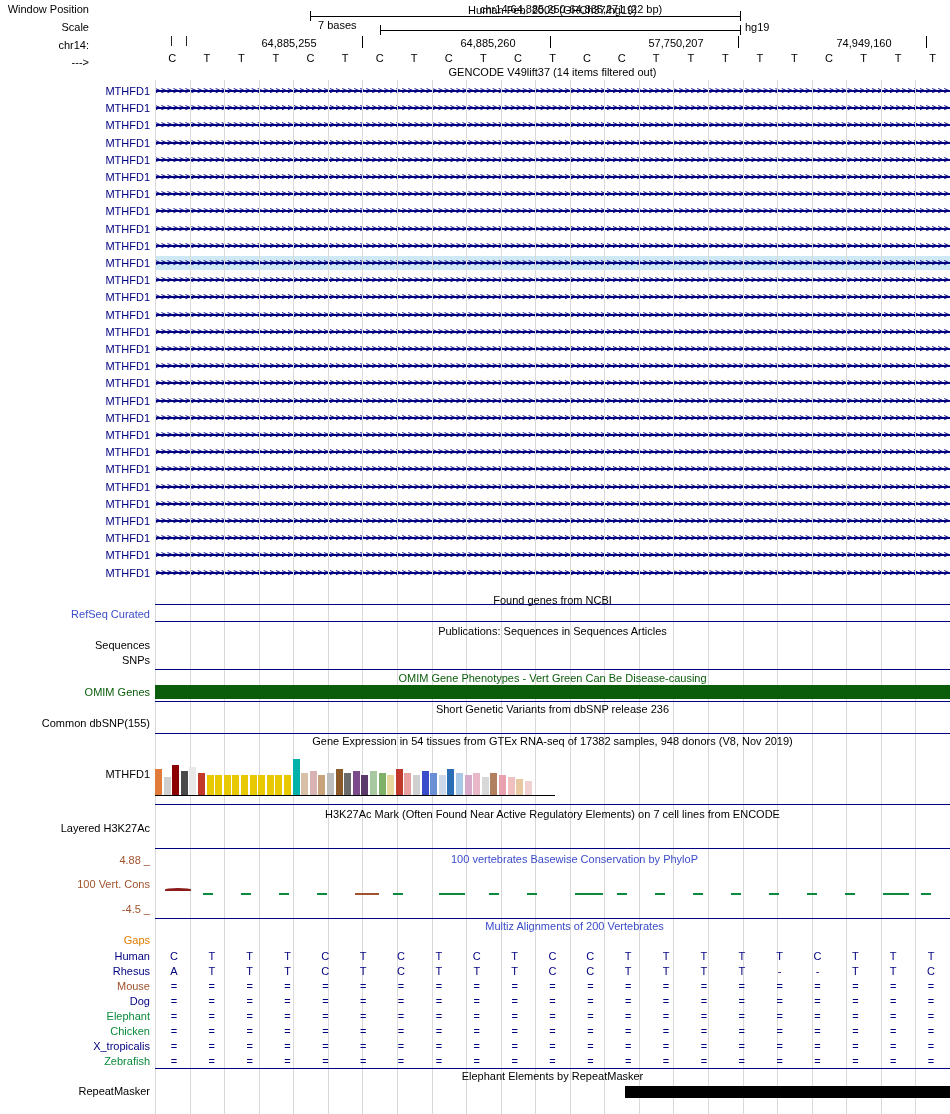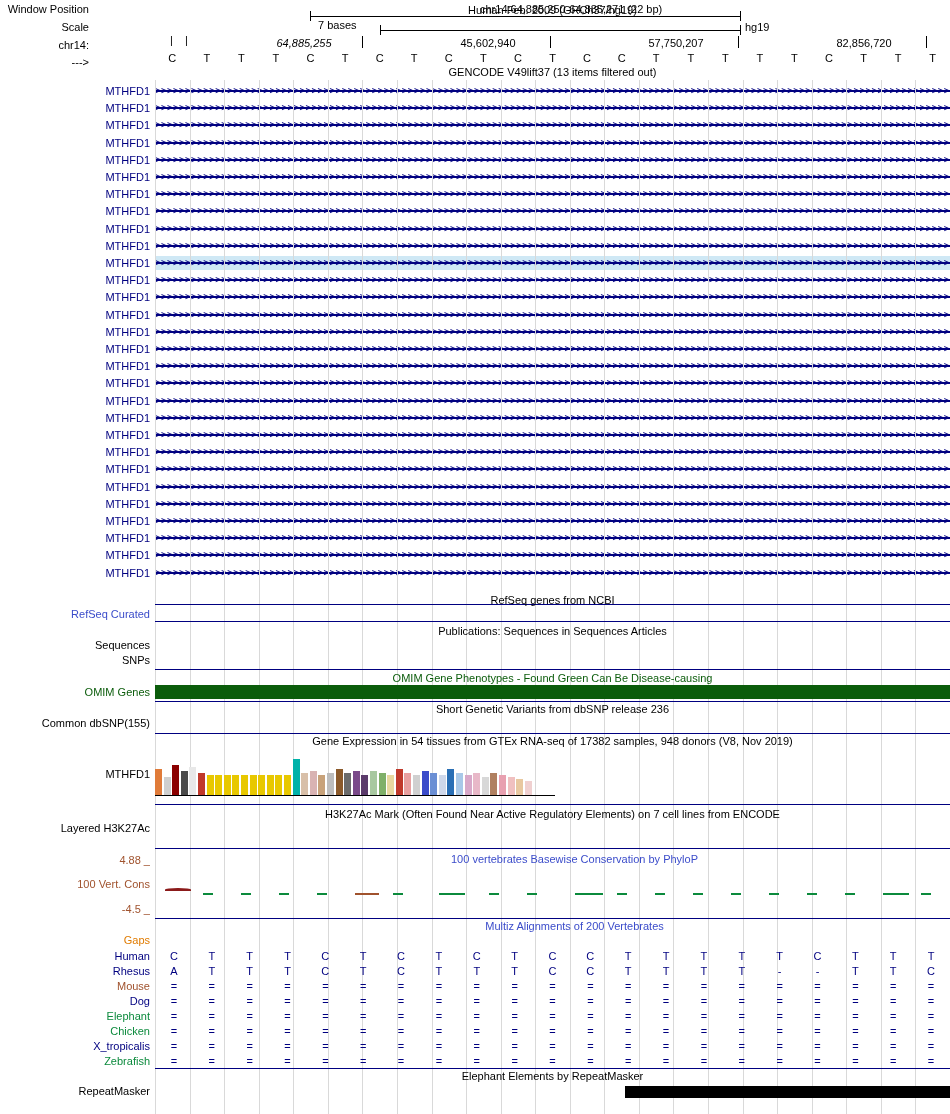--- a/index.html
+++ b/index.html
@@ -74,27 +74,27 @@
   <div class="baseline" style="left:310px;top:16px;width:430px;height:1px;"></div>
   <div class="tick" style="left:310px;top:11px;height:10px;"></div>
   <div class="tick" style="left:740px;top:11px;height:10px;"></div>
 
   <div style="position:absolute;left:318px;top:19px;font-size:11px;">7 bases</div>
   <div class="baseline" style="left:380px;top:30px;width:360px;height:1px;"></div>
   <div class="tick" style="left:380px;top:25px;height:10px;"></div>
   <div class="tick" style="left:740px;top:25px;height:10px;"></div>
 
   <div id="ruler">
-      <div class="ctr" style="left: 244px; width: 120px; top: 37px; font-style: italic;">64,885,255</div>
+      <div class="ctr" style="left: 229px; width: 120px; top: 37px;">64,885,255</div>
       <div class="tick" style="left: 362px; top: 36px; height: 12px;"></div>
-      <div class="ctr" style="left: 428px; width: 120px; top: 37px;">45,602,940</div>
+      <div class="ctr" style="left: 428px; width: 120px; top: 37px;">64,885,260</div>
       <div class="tick" style="left: 550px; top: 36px; height: 12px;"></div>
       <div class="ctr" style="left: 616px; width: 120px; top: 37px;">57,750,207</div>
       <div class="tick" style="left: 738px; top: 36px; height: 12px;"></div>
-      <div class="ctr" style="left: 804px; width: 120px; top: 37px;">82,856,720</div>
+      <div class="ctr" style="left: 804px; width: 120px; top: 37px;">74,949,160</div>
       <div class="tick" style="left: 926px; top: 36px; height: 12px;"></div>
     </div>
 
   <div style="position:absolute;left:170px;top:34px;font-size:11px;">|&nbsp;&nbsp;&nbsp;&nbsp;|</div>
 
   <div id="seqrow">
       <div class="seqchar" style="left: 162.283px; top: 52px;">C</div>
       <div class="seqchar" style="left: 196.848px; top: 52px;">T</div>
       <div class="seqchar" style="left: 231.413px; top: 52px;">T</div>
       <div class="seqchar" style="left: 265.978px; top: 52px;">T</div>
@@ -113,21 +113,21 @@
       <div class="seqchar" style="left: 715.326px; top: 52px;">T</div>
       <div class="seqchar" style="left: 749.891px; top: 52px;">T</div>
       <div class="seqchar" style="left: 784.457px; top: 52px;">T</div>
       <div class="seqchar" style="left: 819.022px; top: 52px;">C</div>
       <div class="seqchar" style="left: 853.587px; top: 52px;">T</div>
       <div class="seqchar" style="left: 888.152px; top: 52px;">T</div>
       <div class="seqchar" style="left: 922.717px; top: 52px;">T</div>
     </div>
 </div>
 
-<div class="center-title" style="top:66px;">GENCODE V49lift37 (13 items filtered out)</div>
+<div class="center-title" style="top:66px;">GENCODE V49lift37 (14 items filtered out)</div>
 <div id="genecode-rows">
     <div class="gene-row" style="top: 84px;">
       <div class="gene-line"></div>
       <div class="gene-arrows">&gt;&gt;&gt;&gt;&gt;&gt;&gt;&gt;&gt;&gt;&gt;&gt;&gt;&gt;&gt;&gt;&gt;&gt;&gt;&gt;&gt;&gt;&gt;&gt;&gt;&gt;&gt;&gt;&gt;&gt;&gt;&gt;&gt;&gt;&gt;&gt;&gt;&gt;&gt;&gt;&gt;&gt;&gt;&gt;&gt;&gt;&gt;&gt;&gt;&gt;&gt;&gt;&gt;&gt;&gt;&gt;&gt;&gt;&gt;&gt;&gt;&gt;&gt;&gt;&gt;&gt;&gt;&gt;&gt;&gt;&gt;&gt;&gt;&gt;&gt;&gt;&gt;&gt;&gt;&gt;&gt;&gt;&gt;&gt;&gt;&gt;&gt;&gt;&gt;&gt;&gt;&gt;&gt;&gt;&gt;&gt;&gt;&gt;&gt;&gt;&gt;&gt;&gt;&gt;&gt;&gt;&gt;&gt;&gt;&gt;&gt;&gt;&gt;&gt;&gt;&gt;&gt;&gt;&gt;&gt;&gt;&gt;&gt;&gt;&gt;&gt;&gt;&gt;&gt;&gt;&gt;&gt;&gt;&gt;&gt;&gt;&gt;&gt;&gt;&gt;&gt;&gt;&gt;&gt;&gt;&gt;&gt;&gt;&gt;&gt;&gt;&gt;&gt;&gt;&gt;&gt;&gt;&gt;&gt;&gt;&gt;&gt;&gt;&gt;&gt;&gt;&gt;&gt;&gt;&gt;&gt;&gt;&gt;&gt;&gt;&gt;&gt;&gt;&gt;&gt;&gt;&gt;&gt;&gt;&gt;&gt;&gt;&gt;&gt;&gt;&gt;&gt;&gt;&gt;&gt;&gt;&gt;&gt;&gt;&gt;</div>
     </div>
     <div class="gene-name" style="right: 800px; top: 85px; width: 300px;">MTHFD1</div>
     <div class="gene-row" style="top: 101.2px;">
       <div class="gene-line"></div>
       <div class="gene-arrows">&gt;&gt;&gt;&gt;&gt;&gt;&gt;&gt;&gt;&gt;&gt;&gt;&gt;&gt;&gt;&gt;&gt;&gt;&gt;&gt;&gt;&gt;&gt;&gt;&gt;&gt;&gt;&gt;&gt;&gt;&gt;&gt;&gt;&gt;&gt;&gt;&gt;&gt;&gt;&gt;&gt;&gt;&gt;&gt;&gt;&gt;&gt;&gt;&gt;&gt;&gt;&gt;&gt;&gt;&gt;&gt;&gt;&gt;&gt;&gt;&gt;&gt;&gt;&gt;&gt;&gt;&gt;&gt;&gt;&gt;&gt;&gt;&gt;&gt;&gt;&gt;&gt;&gt;&gt;&gt;&gt;&gt;&gt;&gt;&gt;&gt;&gt;&gt;&gt;&gt;&gt;&gt;&gt;&gt;&gt;&gt;&gt;&gt;&gt;&gt;&gt;&gt;&gt;&gt;&gt;&gt;&gt;&gt;&gt;&gt;&gt;&gt;&gt;&gt;&gt;&gt;&gt;&gt;&gt;&gt;&gt;&gt;&gt;&gt;&gt;&gt;&gt;&gt;&gt;&gt;&gt;&gt;&gt;&gt;&gt;&gt;&gt;&gt;&gt;&gt;&gt;&gt;&gt;&gt;&gt;&gt;&gt;&gt;&gt;&gt;&gt;&gt;&gt;&gt;&gt;&gt;&gt;&gt;&gt;&gt;&gt;&gt;&gt;&gt;&gt;&gt;&gt;&gt;&gt;&gt;&gt;&gt;&gt;&gt;&gt;&gt;&gt;&gt;&gt;&gt;&gt;&gt;&gt;&gt;&gt;&gt;&gt;&gt;&gt;&gt;&gt;&gt;&gt;&gt;&gt;&gt;&gt;&gt;&gt;&gt;</div>
     </div>
@@ -290,29 +290,29 @@
     <div class="vgrid" style="left: 742.609px; top: 80px; height: 1034px;"></div>
     <div class="vgrid" style="left: 777.174px; top: 80px; height: 1034px;"></div>
     <div class="vgrid" style="left: 811.739px; top: 80px; height: 1034px;"></div>
     <div class="vgrid" style="left: 846.304px; top: 80px; height: 1034px;"></div>
     <div class="vgrid" style="left: 880.87px; top: 80px; height: 1034px;"></div>
     <div class="vgrid" style="left: 915.435px; top: 80px; height: 1034px;"></div>
   </div>
 
 <div class="sep" style="top:604px;"></div>
 <div class="lbl" style="right:800px;top:608px;width:300px;color:#3b4cca;">RefSeq Curated</div>
-<div class="center-title" style="top:594px;">RefSeq genes from NCBI</div>
+<div class="center-title" style="top:594px;">Found genes from NCBI</div>
 
 <div class="sep" style="top:621px;"></div>
 <div class="center-title" style="top:625px;">Publications: Sequences in Sequences Articles</div>
 <div class="lbl" style="right:800px;top:639px;width:300px;">Sequences</div>
 <div class="lbl" style="right:800px;top:654px;width:300px;">SNPs</div>
 
 <div class="sep" style="top:669px;"></div>
-<div class="center-title green-title" style="top:672px;">OMIM Gene Phenotypes - Found Green Can Be Disease-causing</div>
+<div class="center-title green-title" style="top:672px;">OMIM Gene Phenotypes - Vert Green Can Be Disease-causing</div>
 <div class="omim-bar" style="top:685px;"></div>
 <div class="lbl" style="right:800px;top:686px;width:300px;color:#0b5c0b;">OMIM Genes</div>
 
 <div class="sep" style="top:701px;"></div>
 <div class="center-title" style="top:703px;">Short Genetic Variants from dbSNP release 236</div>
 <div class="lbl" style="right:800px;top:717px;width:300px;">Common dbSNP(155)</div>
 
 <div class="sep" style="top:733px;"></div>
 <div class="center-title" style="top:735px;">Gene Expression in 54 tissues from GTEx RNA-seq of 17382 samples, 948 donors (V8, Nov 2019)</div>
 <div id="gtex" style="position:absolute;left:155px;top:750px;width:400px;height:45px;">

